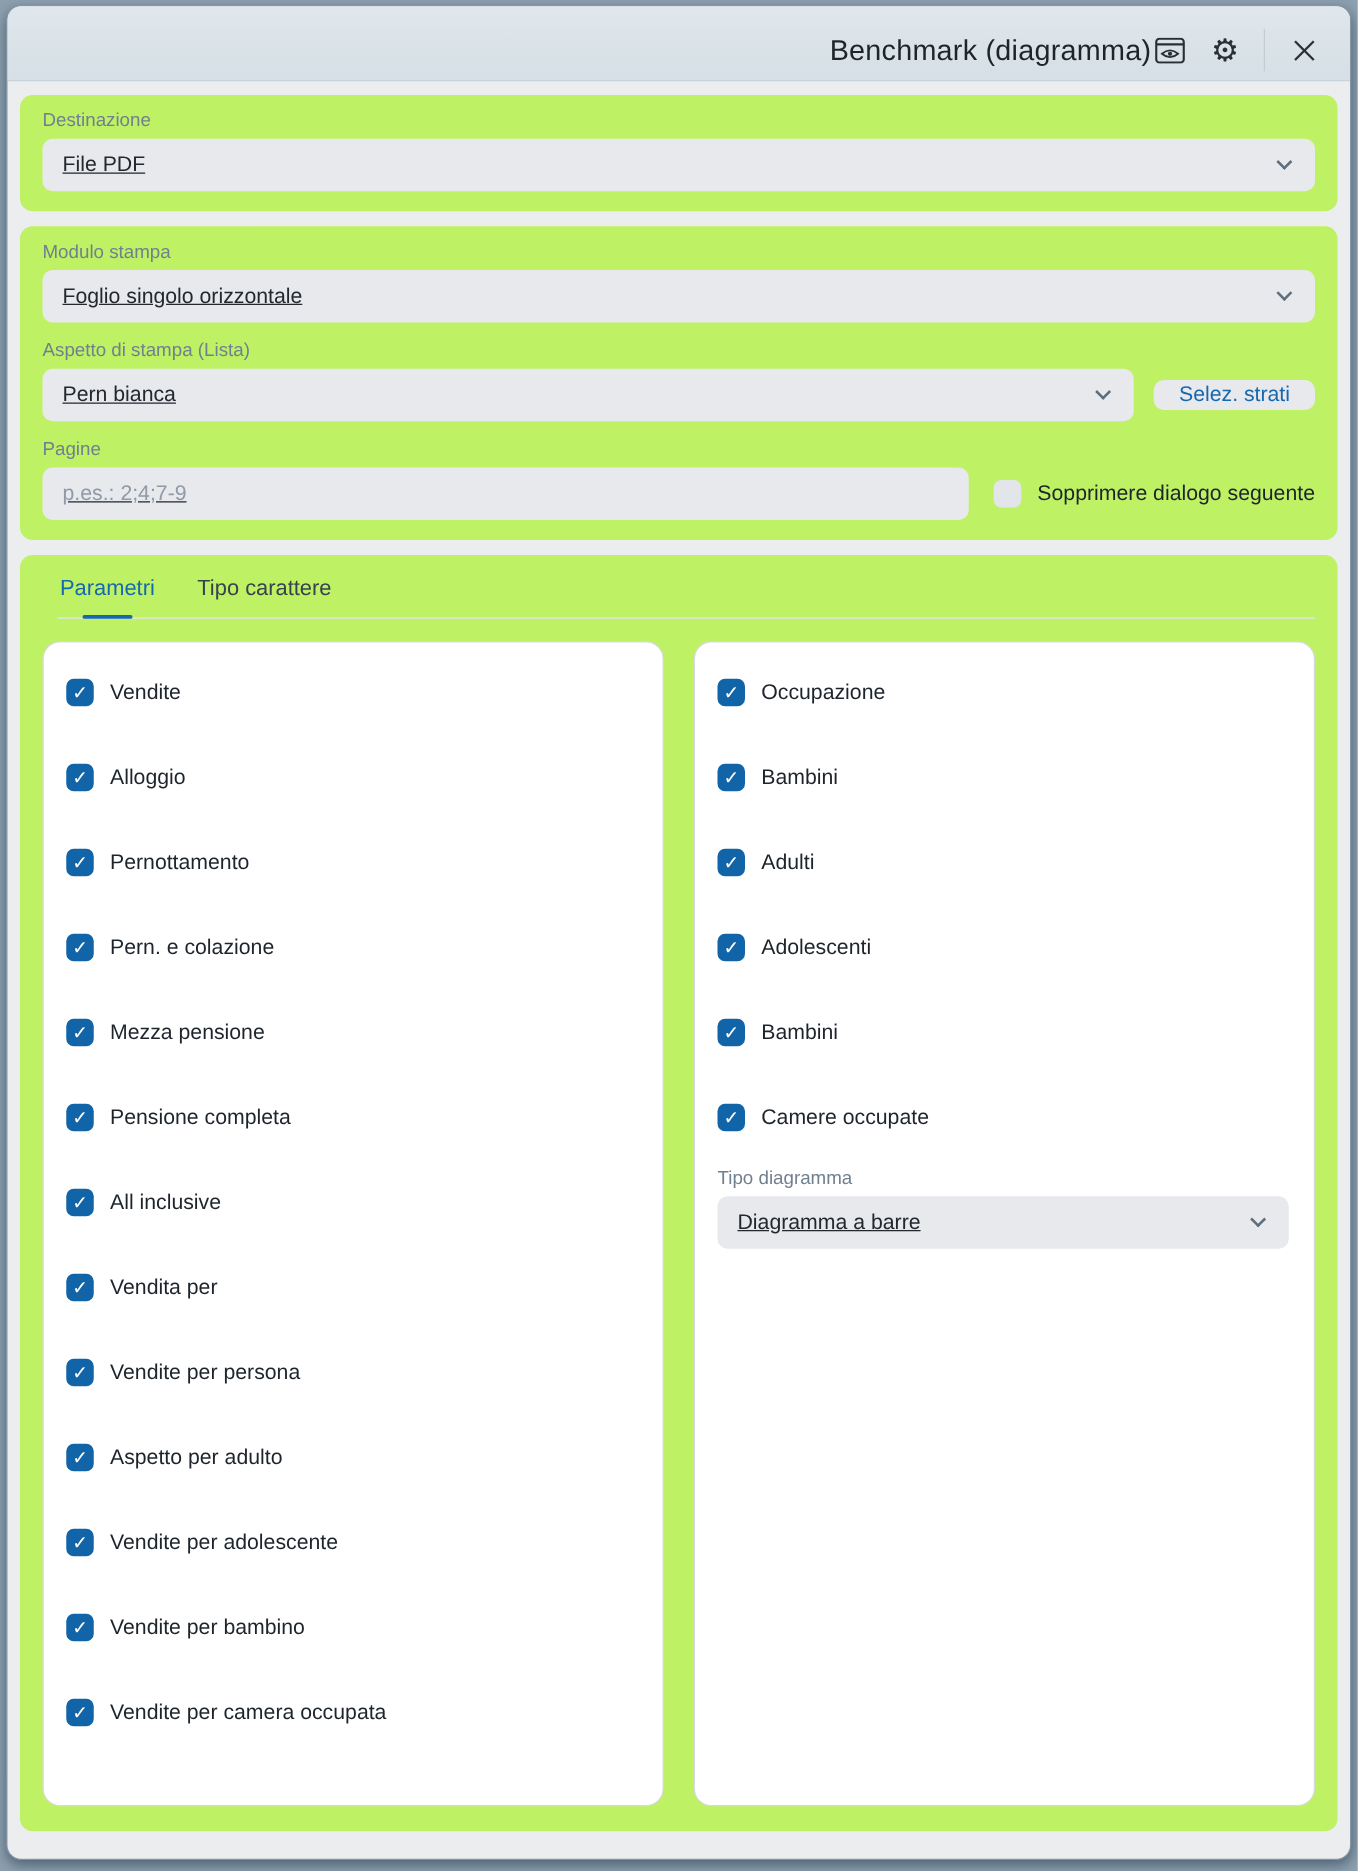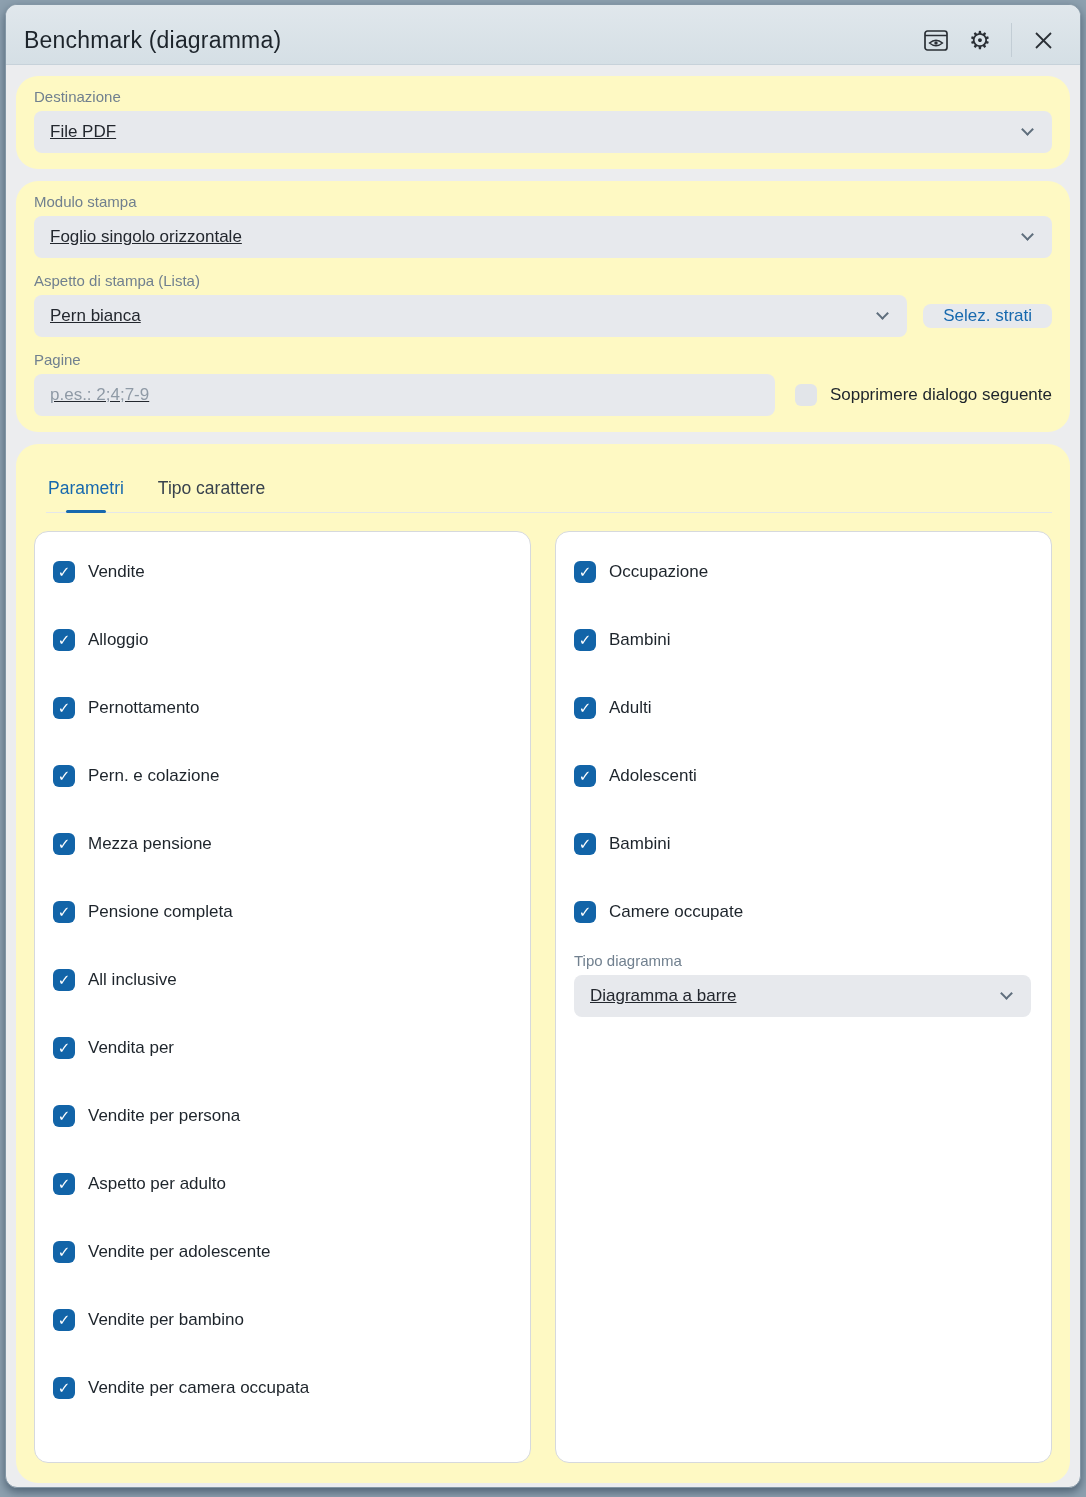--- a/index.html
+++ b/index.html
@@ -22,20 +22,21 @@
   }
   
   .titlebar {
     height: 60px;
     flex: 0 0 60px;
     background: linear-gradient(to bottom, #e0e7ec, #d5dfe5);
     border-bottom: 1px solid #c7d2da;
     display: flex;
     align-items: center;
     padding: 11px 22px 0 18px;
+    text-align: right;
   }
   .titlebar-title {
     font-size: 23px;
     color: #1d242b;
     flex: 1;
     letter-spacing: 0.2px;
   }
   .tb-icon {
     width: 30px; height: 30px;
     display: flex; align-items: center; justify-content: center;
@@ -54,22 +55,22 @@
     line-height: 1;
   }
   
   .body-area {
     flex: 1;
     display: flex;
     flex-direction: column;
     padding: 11px 10px 0 10px;
   }
   .card {
-    background: #fef9c3;
-    border-radius: 22px;
+    background: #bef264;
+    border-radius: 10px;
     padding: 12px 18px 16px 18px;
     margin-bottom: 12px;
   }
   .field-label {
     font-size: 15px;
     color: #71808f;
     margin-bottom: 6px;
   }
   .select, .text-input {
     height: 42px;
@@ -132,21 +133,21 @@
     font-weight: 700;
     color: #ffffff;
     font-family: "DejaVu Sans", sans-serif;
   }
   .checkbox.unchecked { background: #e2e5e9; }
   .checkbox.checked { background: #1264a8; }
   .check-text { font-size: 17px; color: #1d242b; }
   
   .tab-card {
     flex: 1;
-    padding: 32px 18px 20px 18px;
+    padding: 14px 18px 20px 18px;
     display: flex;
     flex-direction: column;
   }
   .tabs-row {
     display: flex;
     gap: 30px;
     margin-left: 12px;
     border-bottom: 1px solid #e4e7ea;
   }
   .tab {

